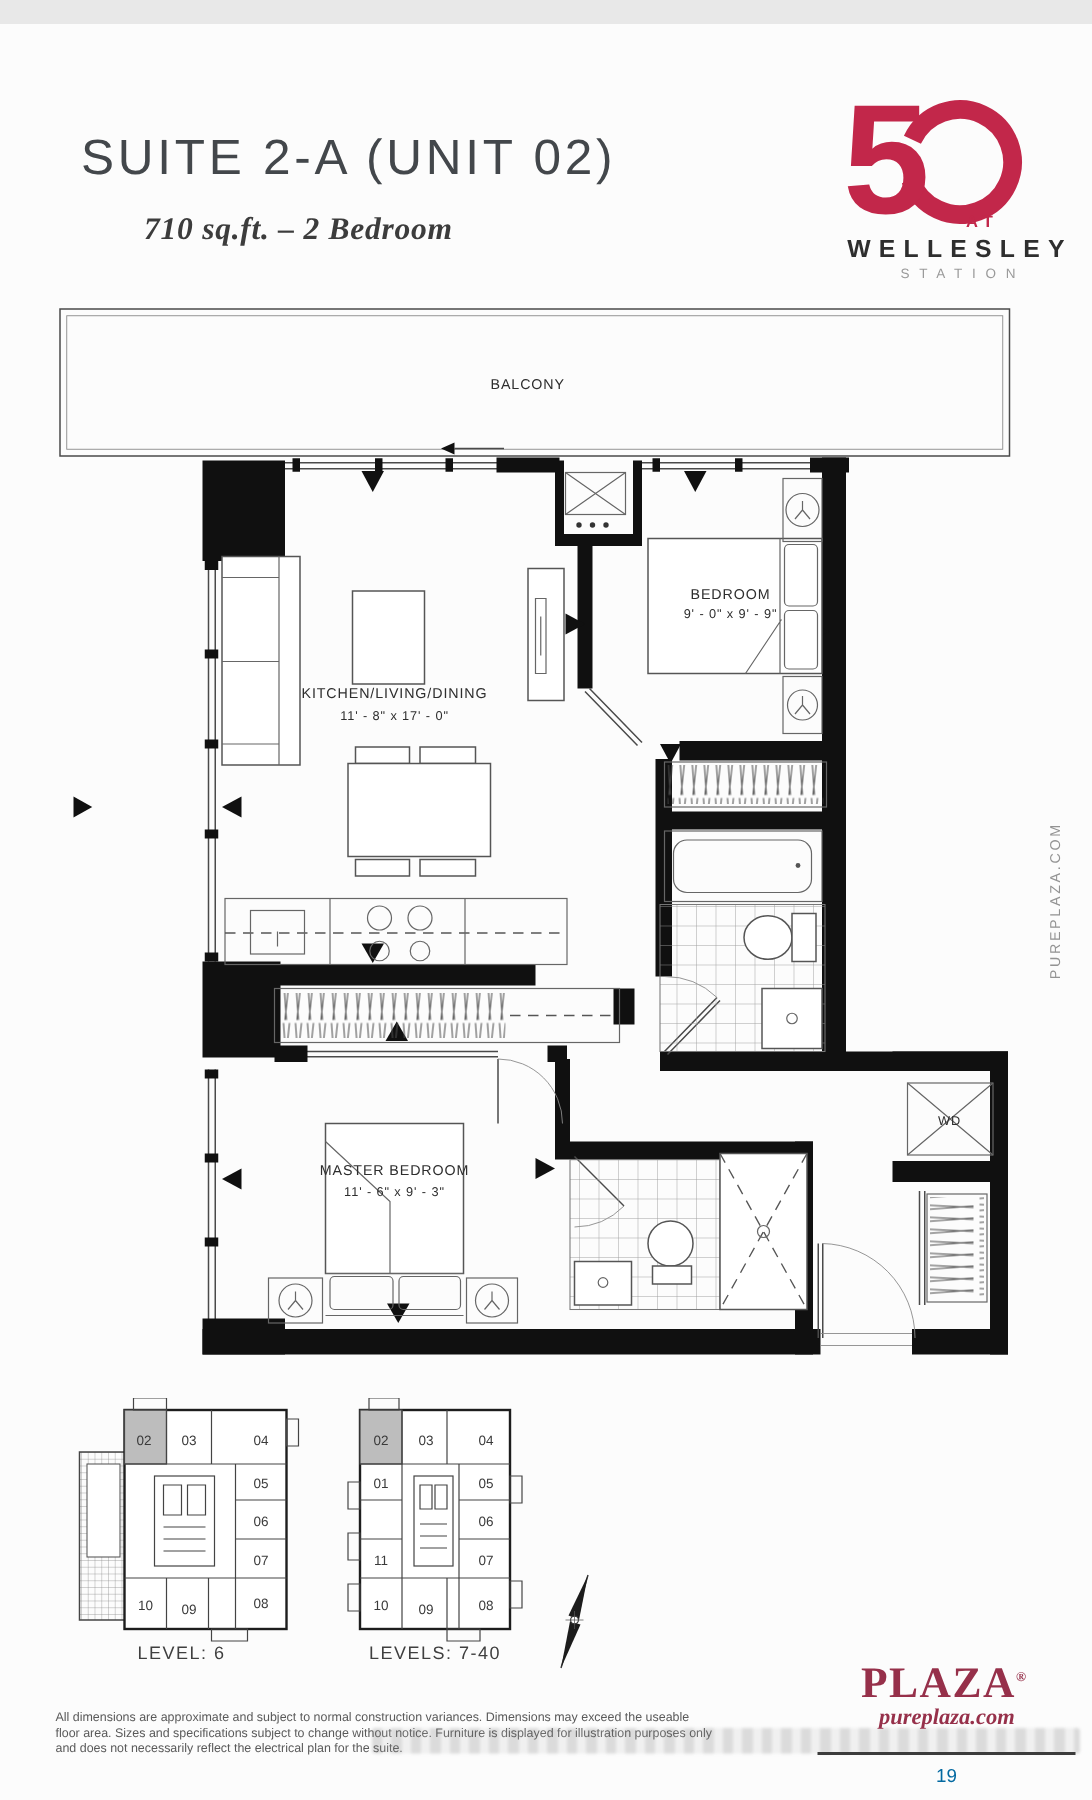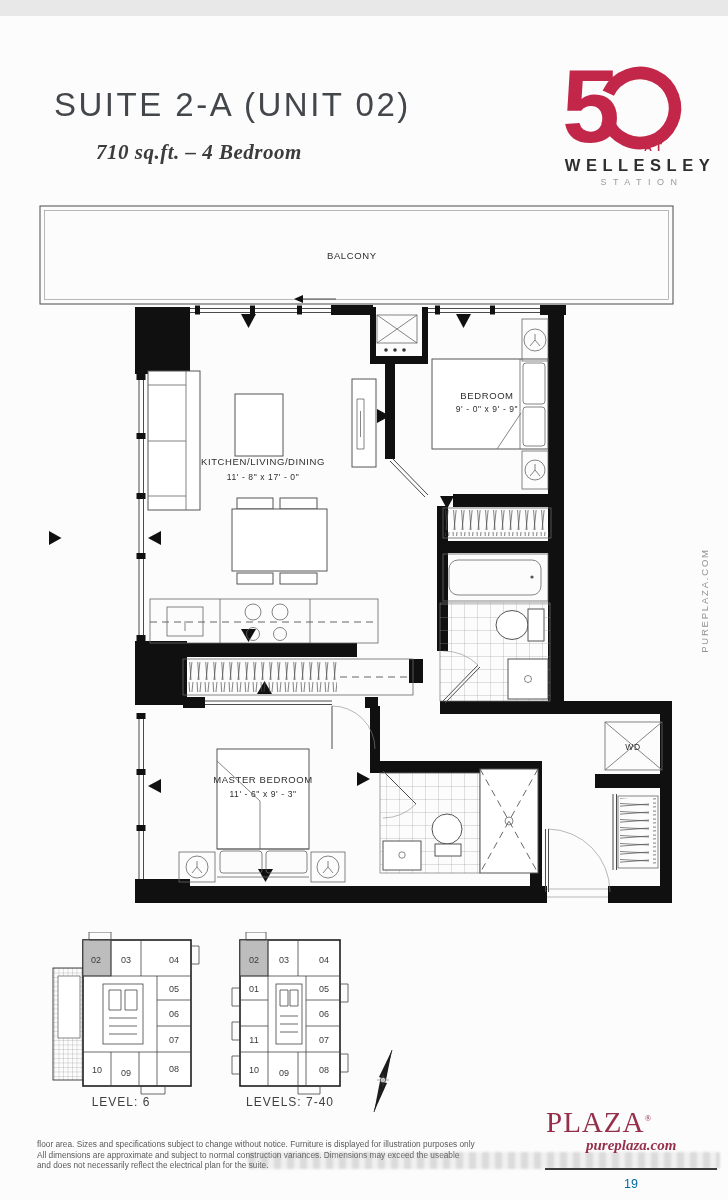--- a/index.html
+++ b/index.html
@@ -28,36 +28,36 @@
   
   .side-mark{position:absolute;left:645px;top:578px;width:120px;height:13px;
        transform:rotate(-90deg);font-size:9.5px;letter-spacing:1.8px;color:#939393;
        text-align:center;white-space:nowrap;}
   
   .disclaimer{position:absolute;left:37px;top:1123px;width:460px;font-size:8.3px;
        line-height:10.6px;color:#5a5a5a;}
   .wm-band{position:absolute;left:248px;top:1136px;width:472px;height:17px;
        background:repeating-linear-gradient(90deg,rgba(120,120,120,.45) 0 7px,rgba(190,190,190,.35) 7px 13px);
        filter:blur(1.2px);opacity:.55;border-radius:2px;}
-  .plaza{position:absolute;left:546px;top:1090px;font-family:"Liberation Serif",serif;
-       font-weight:normal;font-size:29px;letter-spacing:1px;}
+  .plaza{position:absolute;left:574px;top:1090px;font-family:"Liberation Serif",serif;
+       font-weight:bold;font-size:29px;letter-spacing:1px;}
   .plaza sup{font-size:9px;}
   .plaza-site{position:absolute;left:586px;top:1121px;font-family:"Liberation Serif",serif;
        font-style:italic;font-weight:bold;font-size:15px;}
   .foot-rule{position:absolute;left:545px;top:1152px;width:172px;height:2px;background:#3c3c3c;}
   .page-num{position:absolute;left:545px;top:1161px;width:172px;text-align:center;
        font-size:12.5px;color:#0369a1;}
 </style>
 </head>
 <body>
 
 <div class="page">
 
   <div class="title">SUITE 2-A (UNIT 02)</div>
-  <div class="subtitle">710 sq.ft. – 4 Bedroom</div>
+  <div class="subtitle">710 sq.ft. – 2 Bedroom</div>
 
   <svg style="position:absolute;left:556px;top:18px;" width="166" height="152" viewBox="0 0 166 152">
     <g>
       <circle cx="84" cy="74" r="35" fill="none" stroke="#c2274a" stroke-width="12.5" stroke-dasharray="192 28" transform="rotate(-155 84 74)"></circle>
       <text x="6" y="108" font-size="104" font-weight="bold" fill="#c2274a" font-family="DejaVu Sans, sans-serif">5</text>
       <text x="88" y="117" font-size="11" font-weight="bold" letter-spacing="4" fill="#c2274a">AT</text>
     </g>
     <text x="84" y="137" text-anchor="middle" font-size="16.5" font-weight="bold" letter-spacing="5.5" fill="#2e2e2e">WELLESLEY</text>
     <text x="86" y="151" text-anchor="middle" font-size="9" letter-spacing="6.5" fill="#9a9a9a">STATION</text>
   </svg>
@@ -359,22 +359,22 @@
 
   <svg style="position:absolute;left:362px;top:1026px;" width="42" height="78" viewBox="0 0 42 78">
     <line x1="12" y1="70" x2="30" y2="8" stroke="#444" stroke-width="1"></line>
     <polygon points="30,8 17,35 24,38" fill="#1c1c1c"></polygon>
     <polygon points="12,70 25,41 18,39" fill="#1c1c1c"></polygon>
     <circle cx="21" cy="38" r="2.6" fill="#fff" stroke="#333" stroke-width="0.8"></circle>
     <path d="M15,38 h12 M21,32 v12" stroke="#555" stroke-width="0.5"></path>
   </svg>
 
   <div class="disclaimer">
+    <div>All dimensions are approximate and subject to normal construction variances. Dimensions may exceed the useable</div>
     <div>floor area. Sizes and specifications subject to change without notice. Furniture is displayed for illustration purposes only</div>
-    <div>All dimensions are approximate and subject to normal construction variances. Dimensions may exceed the useable</div>
     <div>and does not necessarily reflect the electrical plan for the suite.</div>
   </div>
   <div class="wm-band"></div>
 
   <div class="plaza" style="color: rgb(150, 48, 74);"><span>PLAZA</span><sup>®</sup></div>
   <div class="plaza-site" style="color: rgb(150, 48, 74);">pureplaza.com</div>
   <div class="foot-rule"></div>
   <div class="page-num">19</div>
 
 </div>

